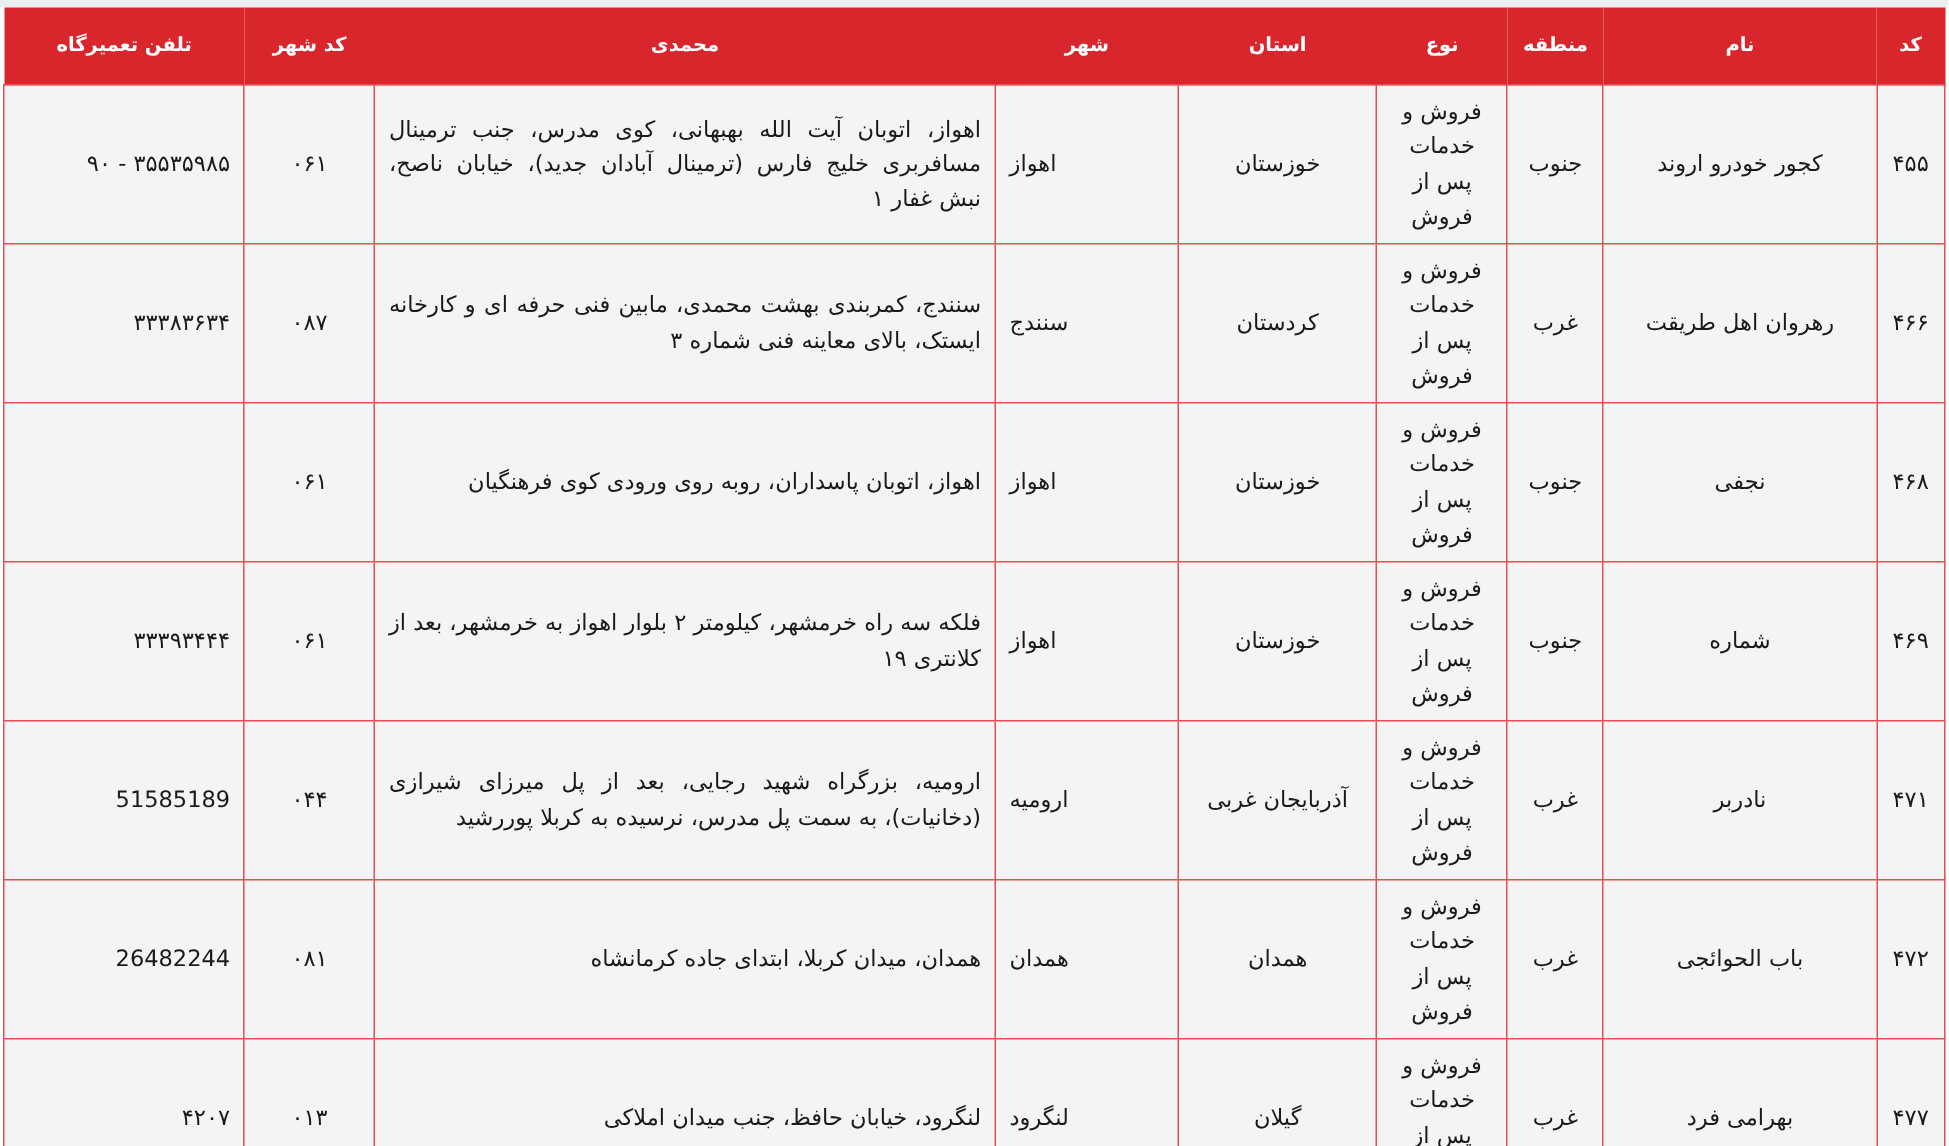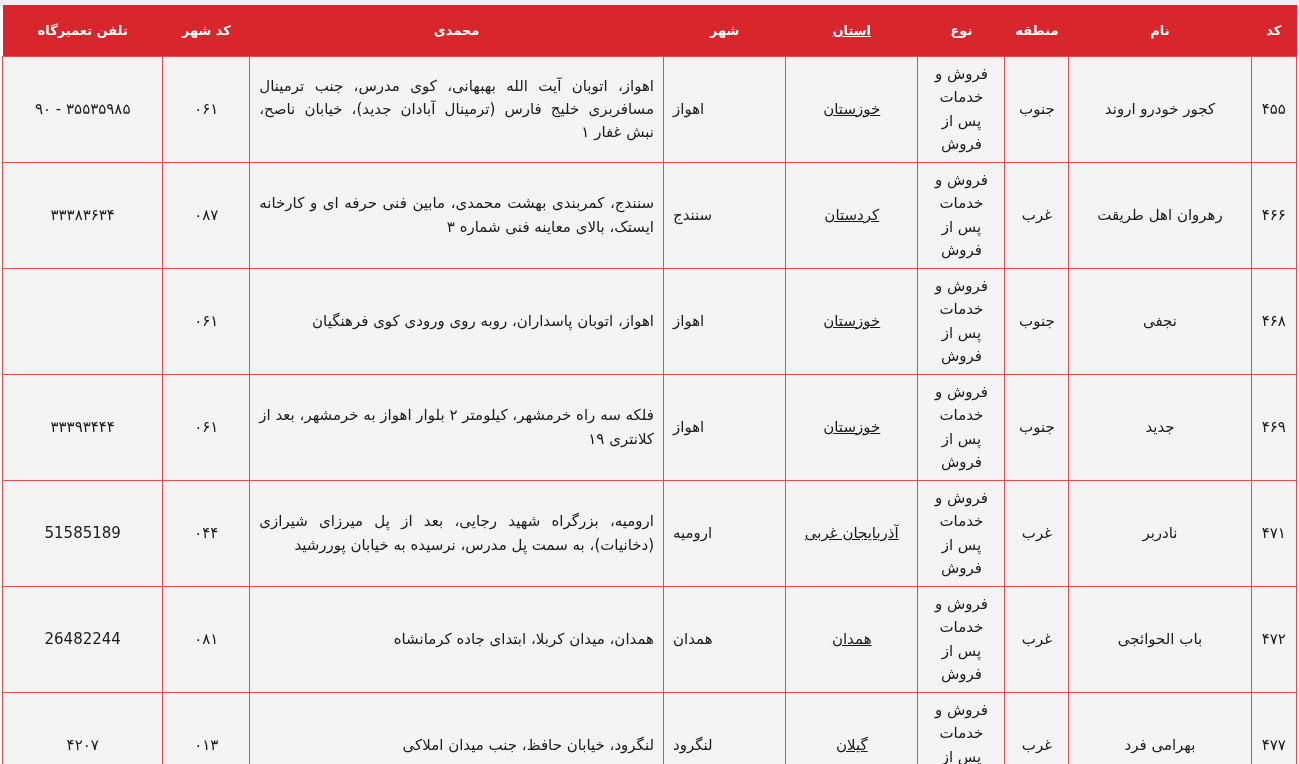--- a/index.html
+++ b/index.html
@@ -56,25 +56,25 @@
     font-size: 15px;
     border: 1px solid #e84b52;
     padding: 6px 9px;
     vertical-align: middle;
     line-height: 1.55;
   }
   .c-code      { width: 44px;  text-align: center; }
   .c-name      { width: 176px; text-align: center; }
   .c-region    { width: 62px;  text-align: center; }
   .c-type      { width: 84px;  text-align: center; font-size: 14px; }
-  .c-province  { width: 128px; text-align: center; text-decoration: underline; }
+  .c-province  { width: 128px; text-align: center; }
   .c-city      { width: 118px; text-align: left; }
   .c-address   { width: 400px; text-align: right; }
   .c-citycode  { width: 84px;  text-align: center; }
-  .c-phone     { width: 155px; text-align: center; }
+  .c-phone     { width: 155px; }
 
   thead .c-address { text-align: center; }
   tbody td.c-name  { text-align: center; }
   tbody td.c-address {
     text-align: justify;
     text-align-last: right;
   }
   tbody tr td.c-address { direction: rtl; }
 </style>
 </head>
@@ -138,37 +138,37 @@
           <td class="c-region">جنوب</td>
           <td class="c-type">فروش و خدمات پس از فروش</td>
           <td class="c-province">خوزستان</td>
           <td class="c-city">اهواز</td>
           <td class="c-address">اهواز، اتوبان پاسداران، روبه روی ورودی کوی فرهنگیان</td>
           <td class="c-citycode">۰۶۱</td>
           <td class="c-phone"></td>
         </tr>
         <tr>
           <td class="c-code">۴۶۹</td>
-          <td class="c-name">جدید</td>
+          <td class="c-name">شماره</td>
           <td class="c-region">جنوب</td>
           <td class="c-type">فروش و خدمات پس از فروش</td>
           <td class="c-province">خوزستان</td>
           <td class="c-city">اهواز</td>
           <td class="c-address">فلکه سه راه خرمشهر، کیلومتر ۲ بلوار اهواز به خرمشهر، بعد از کلانتری ۱۹</td>
           <td class="c-citycode">۰۶۱</td>
           <td class="c-phone">۳۳۳۹۳۴۴۴</td>
         </tr>
         <tr>
           <td class="c-code">۴۷۱</td>
           <td class="c-name">نادربر</td>
           <td class="c-region">غرب</td>
           <td class="c-type">فروش و خدمات پس از فروش</td>
           <td class="c-province">آذربایجان غربی</td>
           <td class="c-city">ارومیه</td>
-          <td class="c-address">ارومیه، بزرگراه شهید رجایی، بعد از پل میرزای شیرازی (دخانیات)، به سمت پل مدرس، نرسیده به خیابان پوررشید</td>
+          <td class="c-address">ارومیه، بزرگراه شهید رجایی، بعد از پل میرزای شیرازی (دخانیات)، به سمت پل مدرس، نرسیده به کربلا پوررشید</td>
           <td class="c-citycode">۰۴۴</td>
           <td class="c-phone">51585189</td>
         </tr>
         <tr>
           <td class="c-code">۴۷۲</td>
           <td class="c-name">باب الحوائجی</td>
           <td class="c-region">غرب</td>
           <td class="c-type">فروش و خدمات پس از فروش</td>
           <td class="c-province">همدان</td>
           <td class="c-city">همدان</td>

